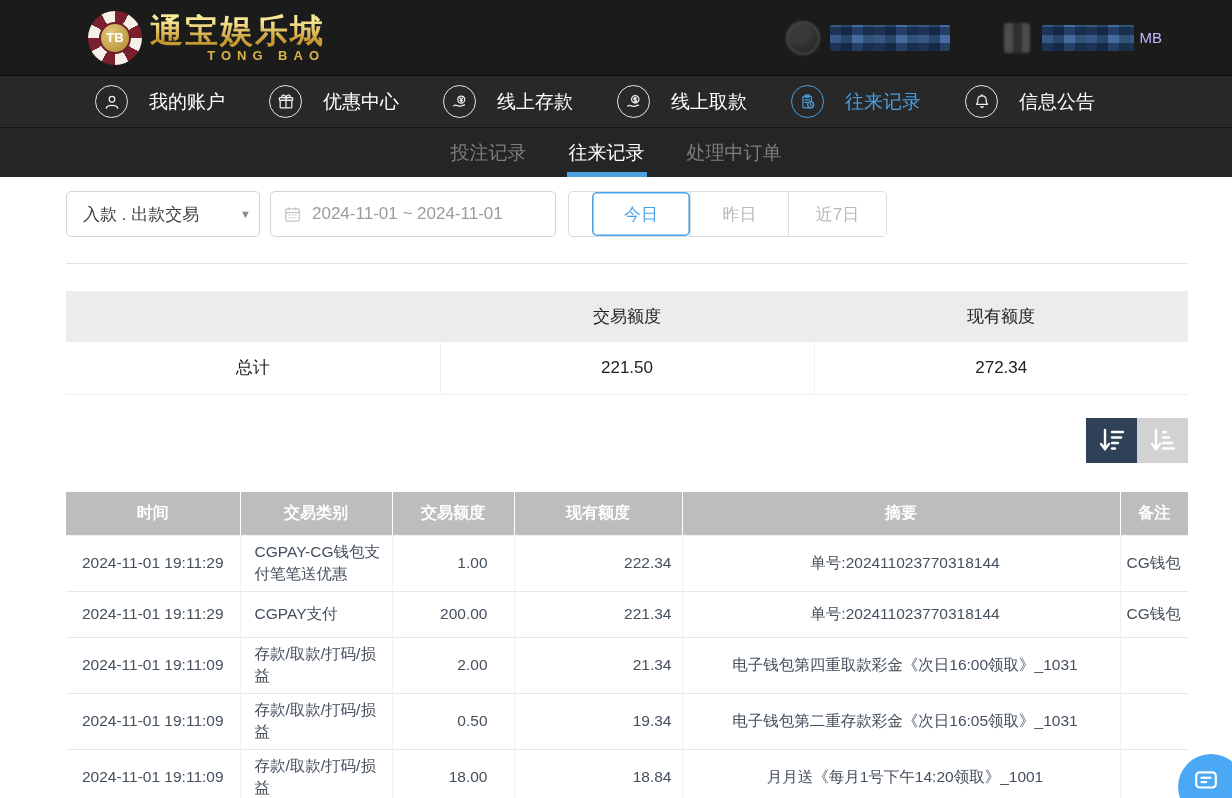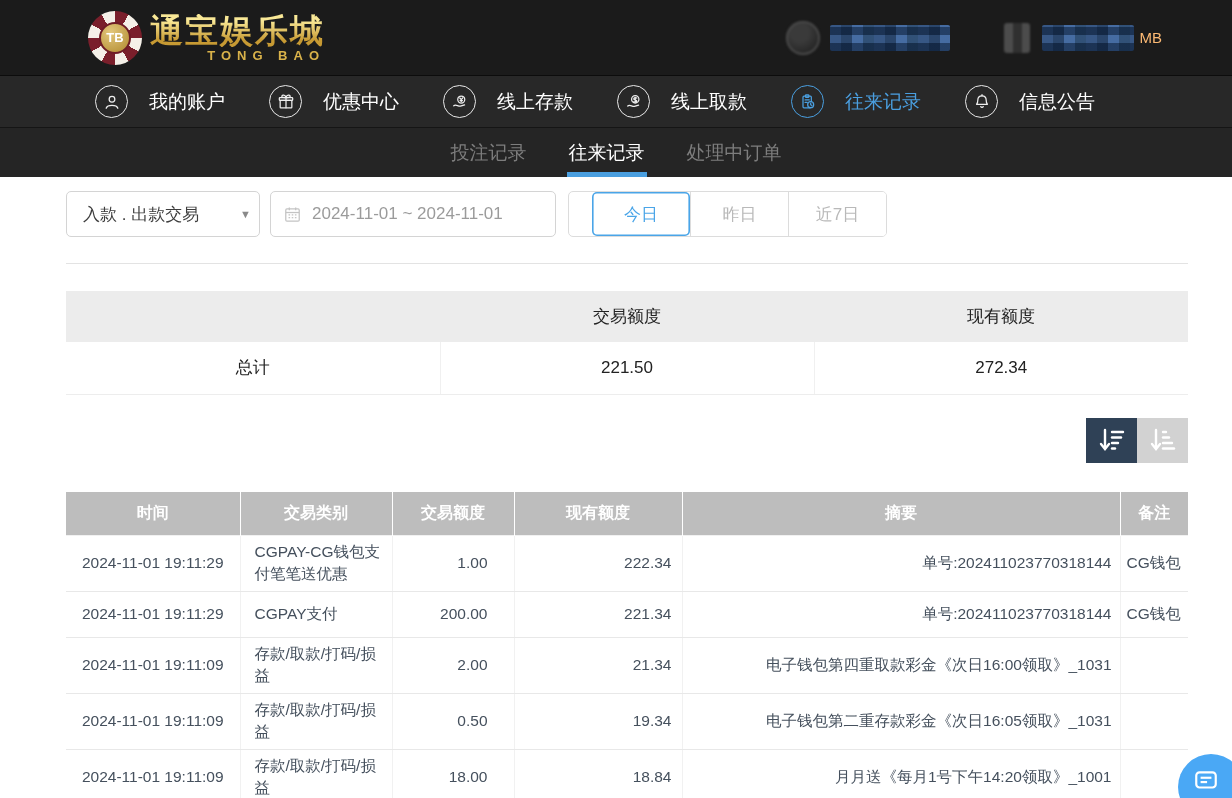--- a/index.html
+++ b/index.html
@@ -31,21 +31,21 @@
   .mosaic { height:26px; border-radius:2px;
     background-image:
       repeating-linear-gradient(0deg, rgba(10,20,35,.45) 0 8px, rgba(255,255,255,.06) 8px 16px),
       repeating-linear-gradient(90deg,#2b4d7d 0 11px,#1d3a62 11px 22px,#3a639c 22px 33px,#24466f 33px 44px);
     filter:blur(.6px); }
   .mosaic.m1 { width:120px; }
   .mosaic.m2 { width:92px; margin-left:2px; }
   .wallet-blur { width:26px; height:30px; border-radius:3px; margin-left:44px;
     background:repeating-linear-gradient(90deg,#4c4c4c 0 9px,#303030 9px 18px);
     filter:blur(.8px); }
-  .mb-unit { color:#fdba74; font-size:15px; margin-left:-4px; }
+  .mb-unit { color:#c4b5fd; font-size:15px; margin-left:-4px; }
 
   
   .mainnav { height:52px; background:#282828; border-top:1px solid #0c0c0c;
     display:flex; align-items:center; gap:44px; padding-left:95px; }
   .nav-item { display:flex; align-items:center; gap:21px; color:#fff;
     font-size:19px; cursor:pointer; }
   .nav-item .icon-circle { width:33px; height:33px; border-radius:50%;
     border:1.6px solid #e8e8e8; display:flex; align-items:center; justify-content:center; }
   .nav-item svg { width:20px; height:20px; stroke:#eee; fill:none;
     stroke-width:1.5; stroke-linecap:round; stroke-linejoin:round; }
@@ -112,21 +112,21 @@
     font-weight:bold; border-left:1px solid #fff; }
   .records thead th:first-child { border-left:none; }
   .records tbody td { border-bottom:1px solid #e8e8e8; border-left:1px solid #f1f1f1;
     padding:5px 8px; height:46px; line-height:1.45; }
   .records tbody td:first-child { border-left:none; }
   .records tbody tr:first-child td { border-top:1px solid #f1f1f1; }
   .c-time { text-align:center; }
   .c-type { text-align:left; padding-left:14px !important; }
   .c-amount { text-align:right; padding-right:26px !important;margin-top:24px; }
   .c-balance { text-align:right; padding-right:10px !important; }
-  .c-summary { text-align:right; padding-left:16px !important; }
+  .c-summary { text-align:center; padding-left:16px !important; }
   .c-note { text-align:left; padding-left:6px !important; padding-right:2px !important; }
 
   
   .chat-fab { position:fixed; right:-12px; bottom:-22px; width:66px; height:66px;
     border-radius:50%; background:#4aa8f5; border:none; cursor:pointer;
     display:flex; align-items:flex-start; justify-content:flex-start;
     padding:14px 0 0 15px; }
   .chat-fab svg { width:26px; height:26px; stroke:#fff; fill:none; stroke-width:2; }
 </style>
 </head>

